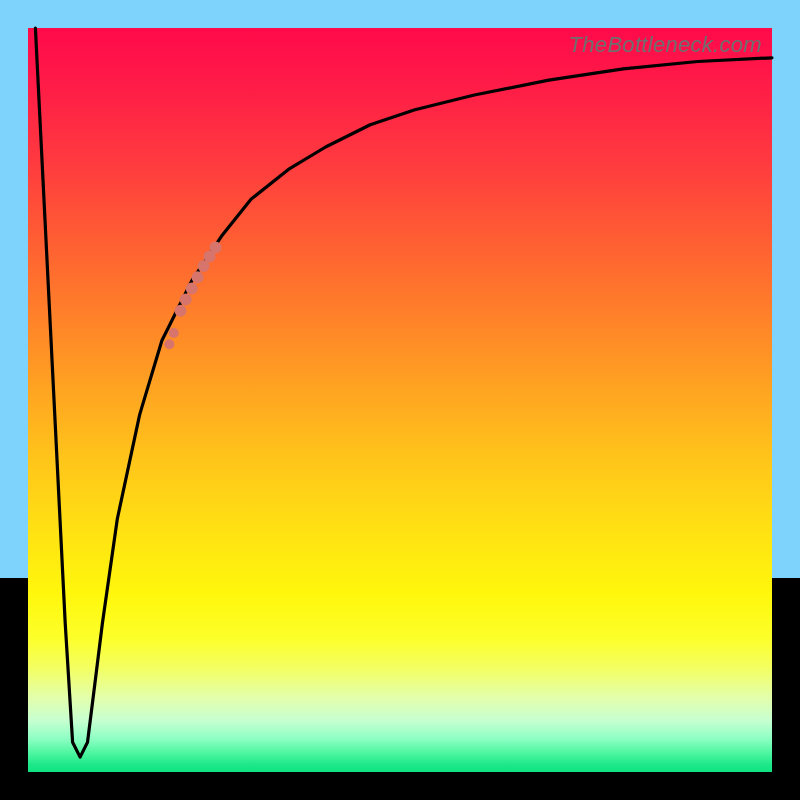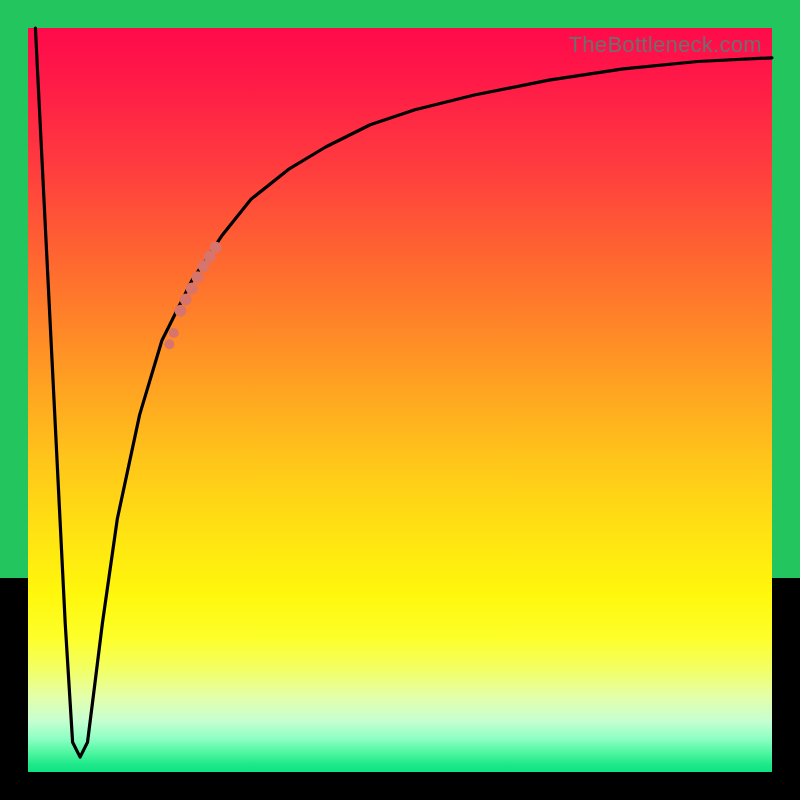--- a/index.html
+++ b/index.html
@@ -8,21 +8,22 @@
     width: 800px;
     height: 800px;
     overflow: hidden;
     background: #000;
     font-family: Arial, Helvetica, sans-serif;
   }
   .frame {
     position: relative;
     width: 800px;
     height: 578px;
-    background: #22c55e;
+    background: #7dd3fc;
+    font-style: italic;
   }
   .plot {
     position: absolute;
     left: 28px;
     top: 28px;
     width: 744px;
     height: 744px;
     
     background: linear-gradient(
       to bottom,

